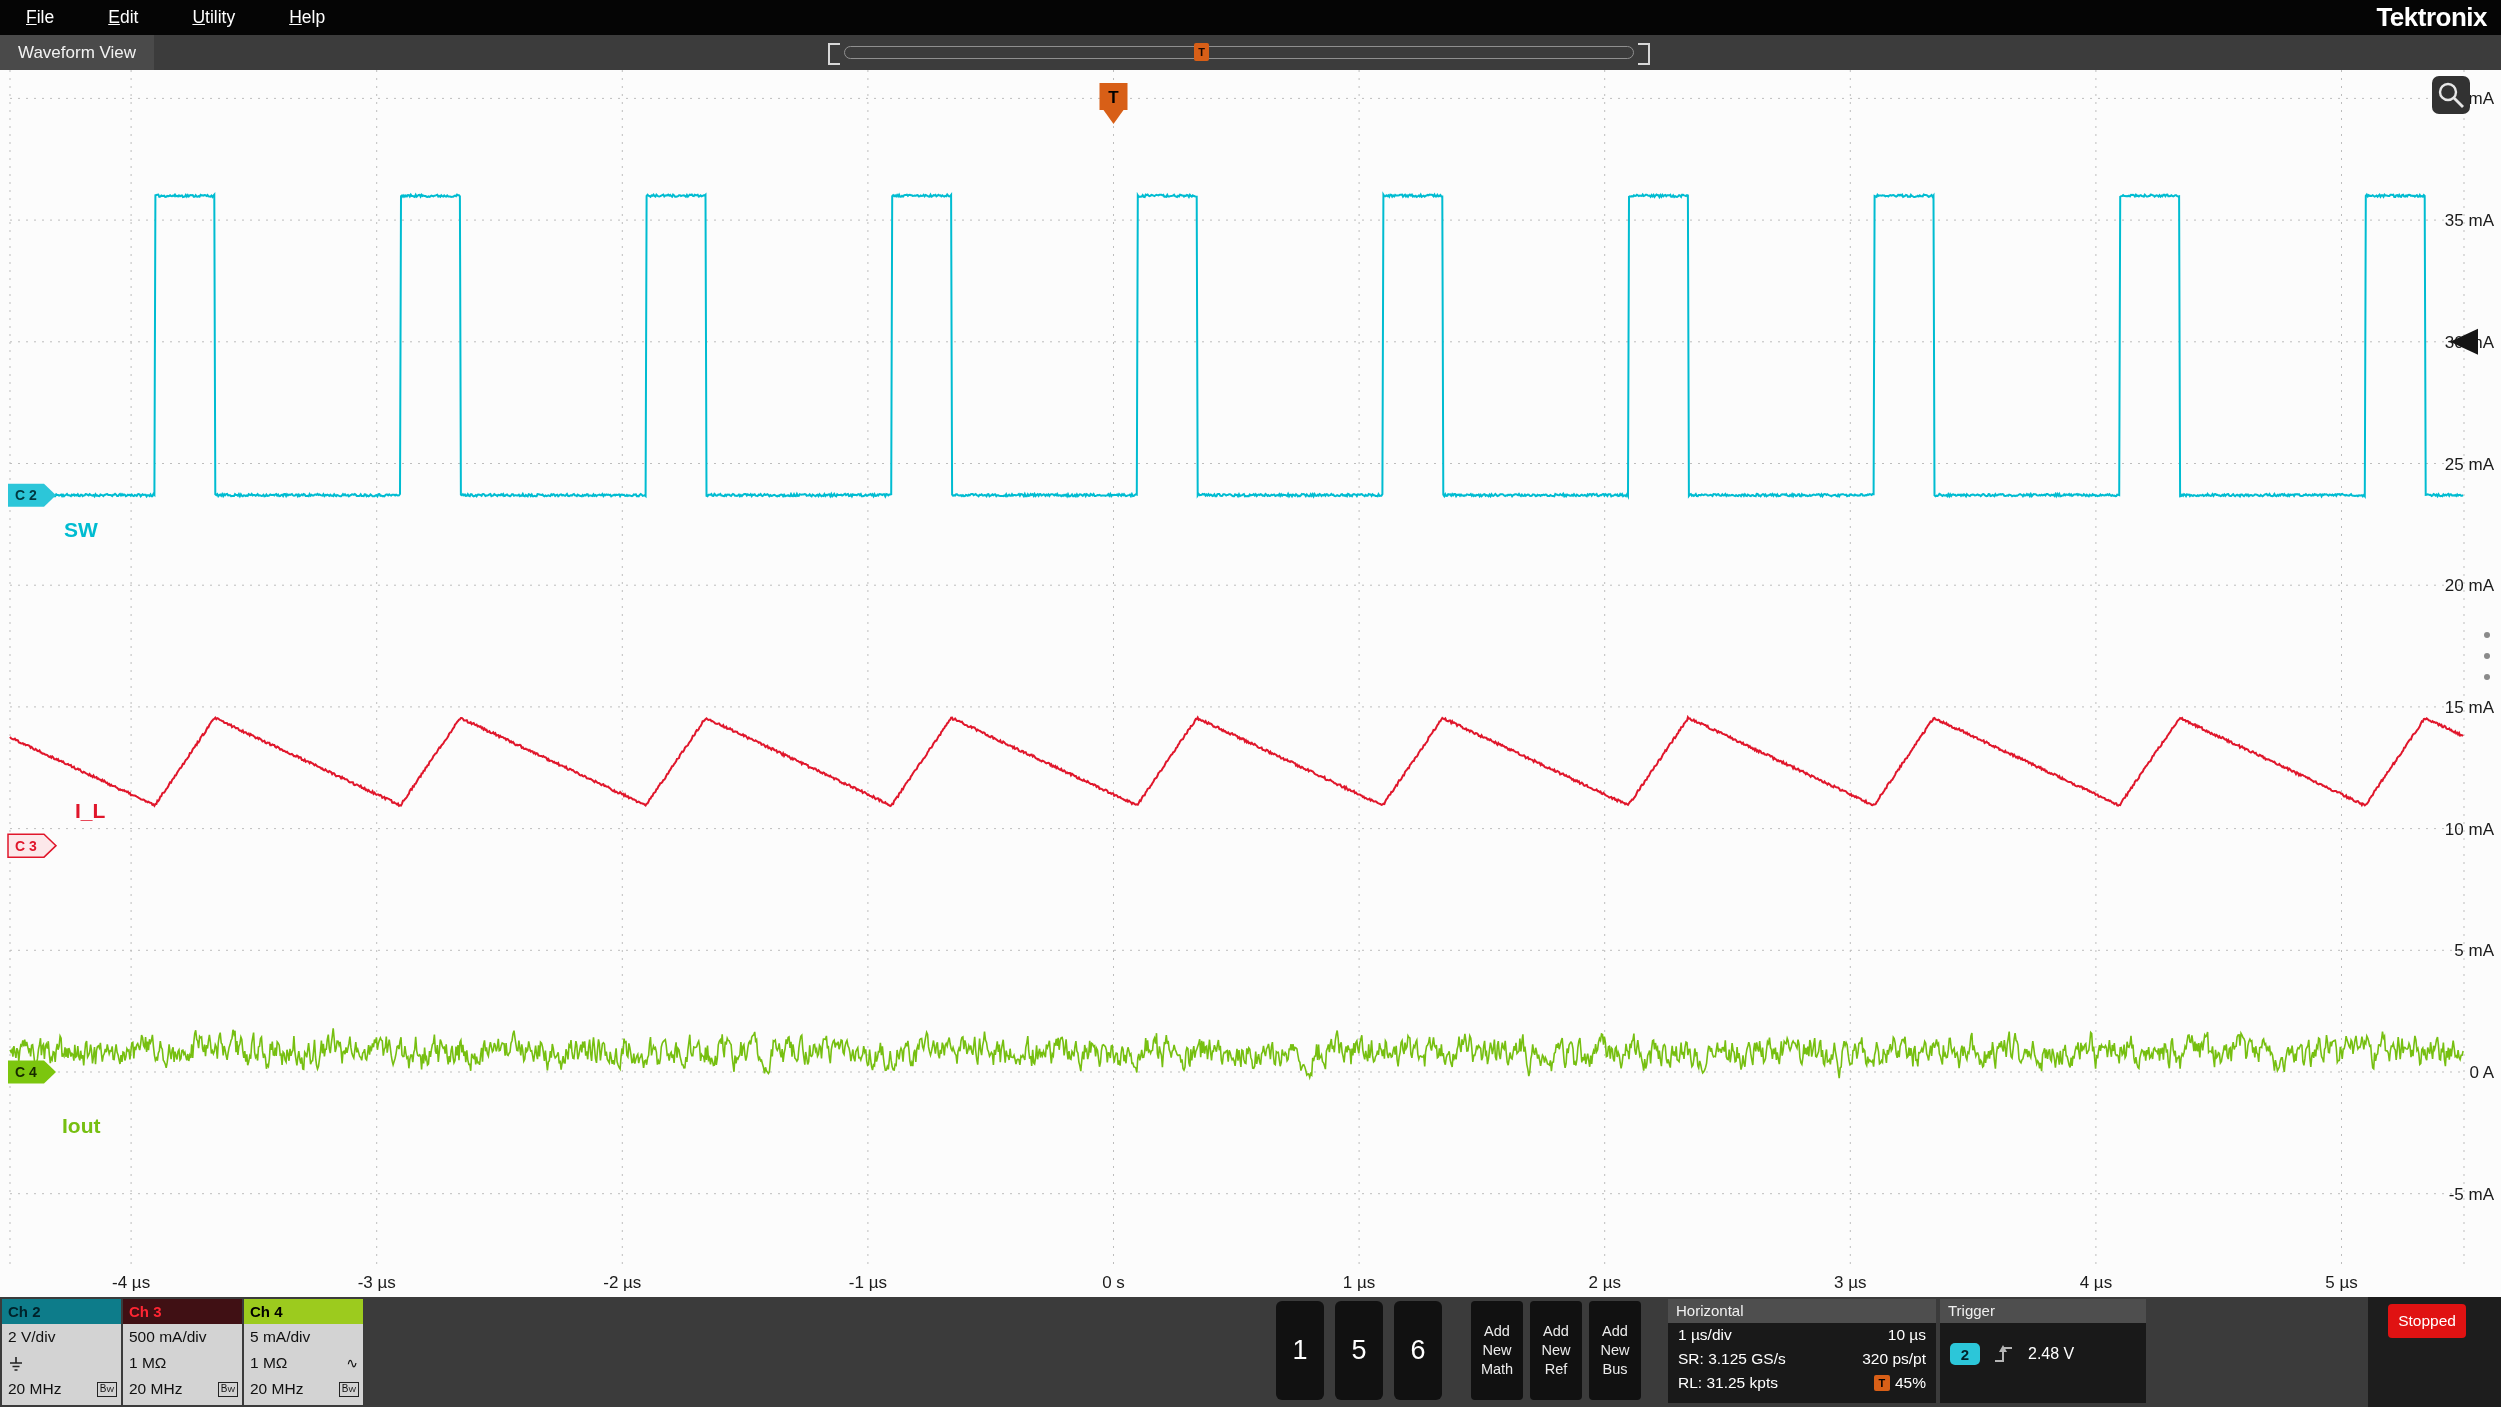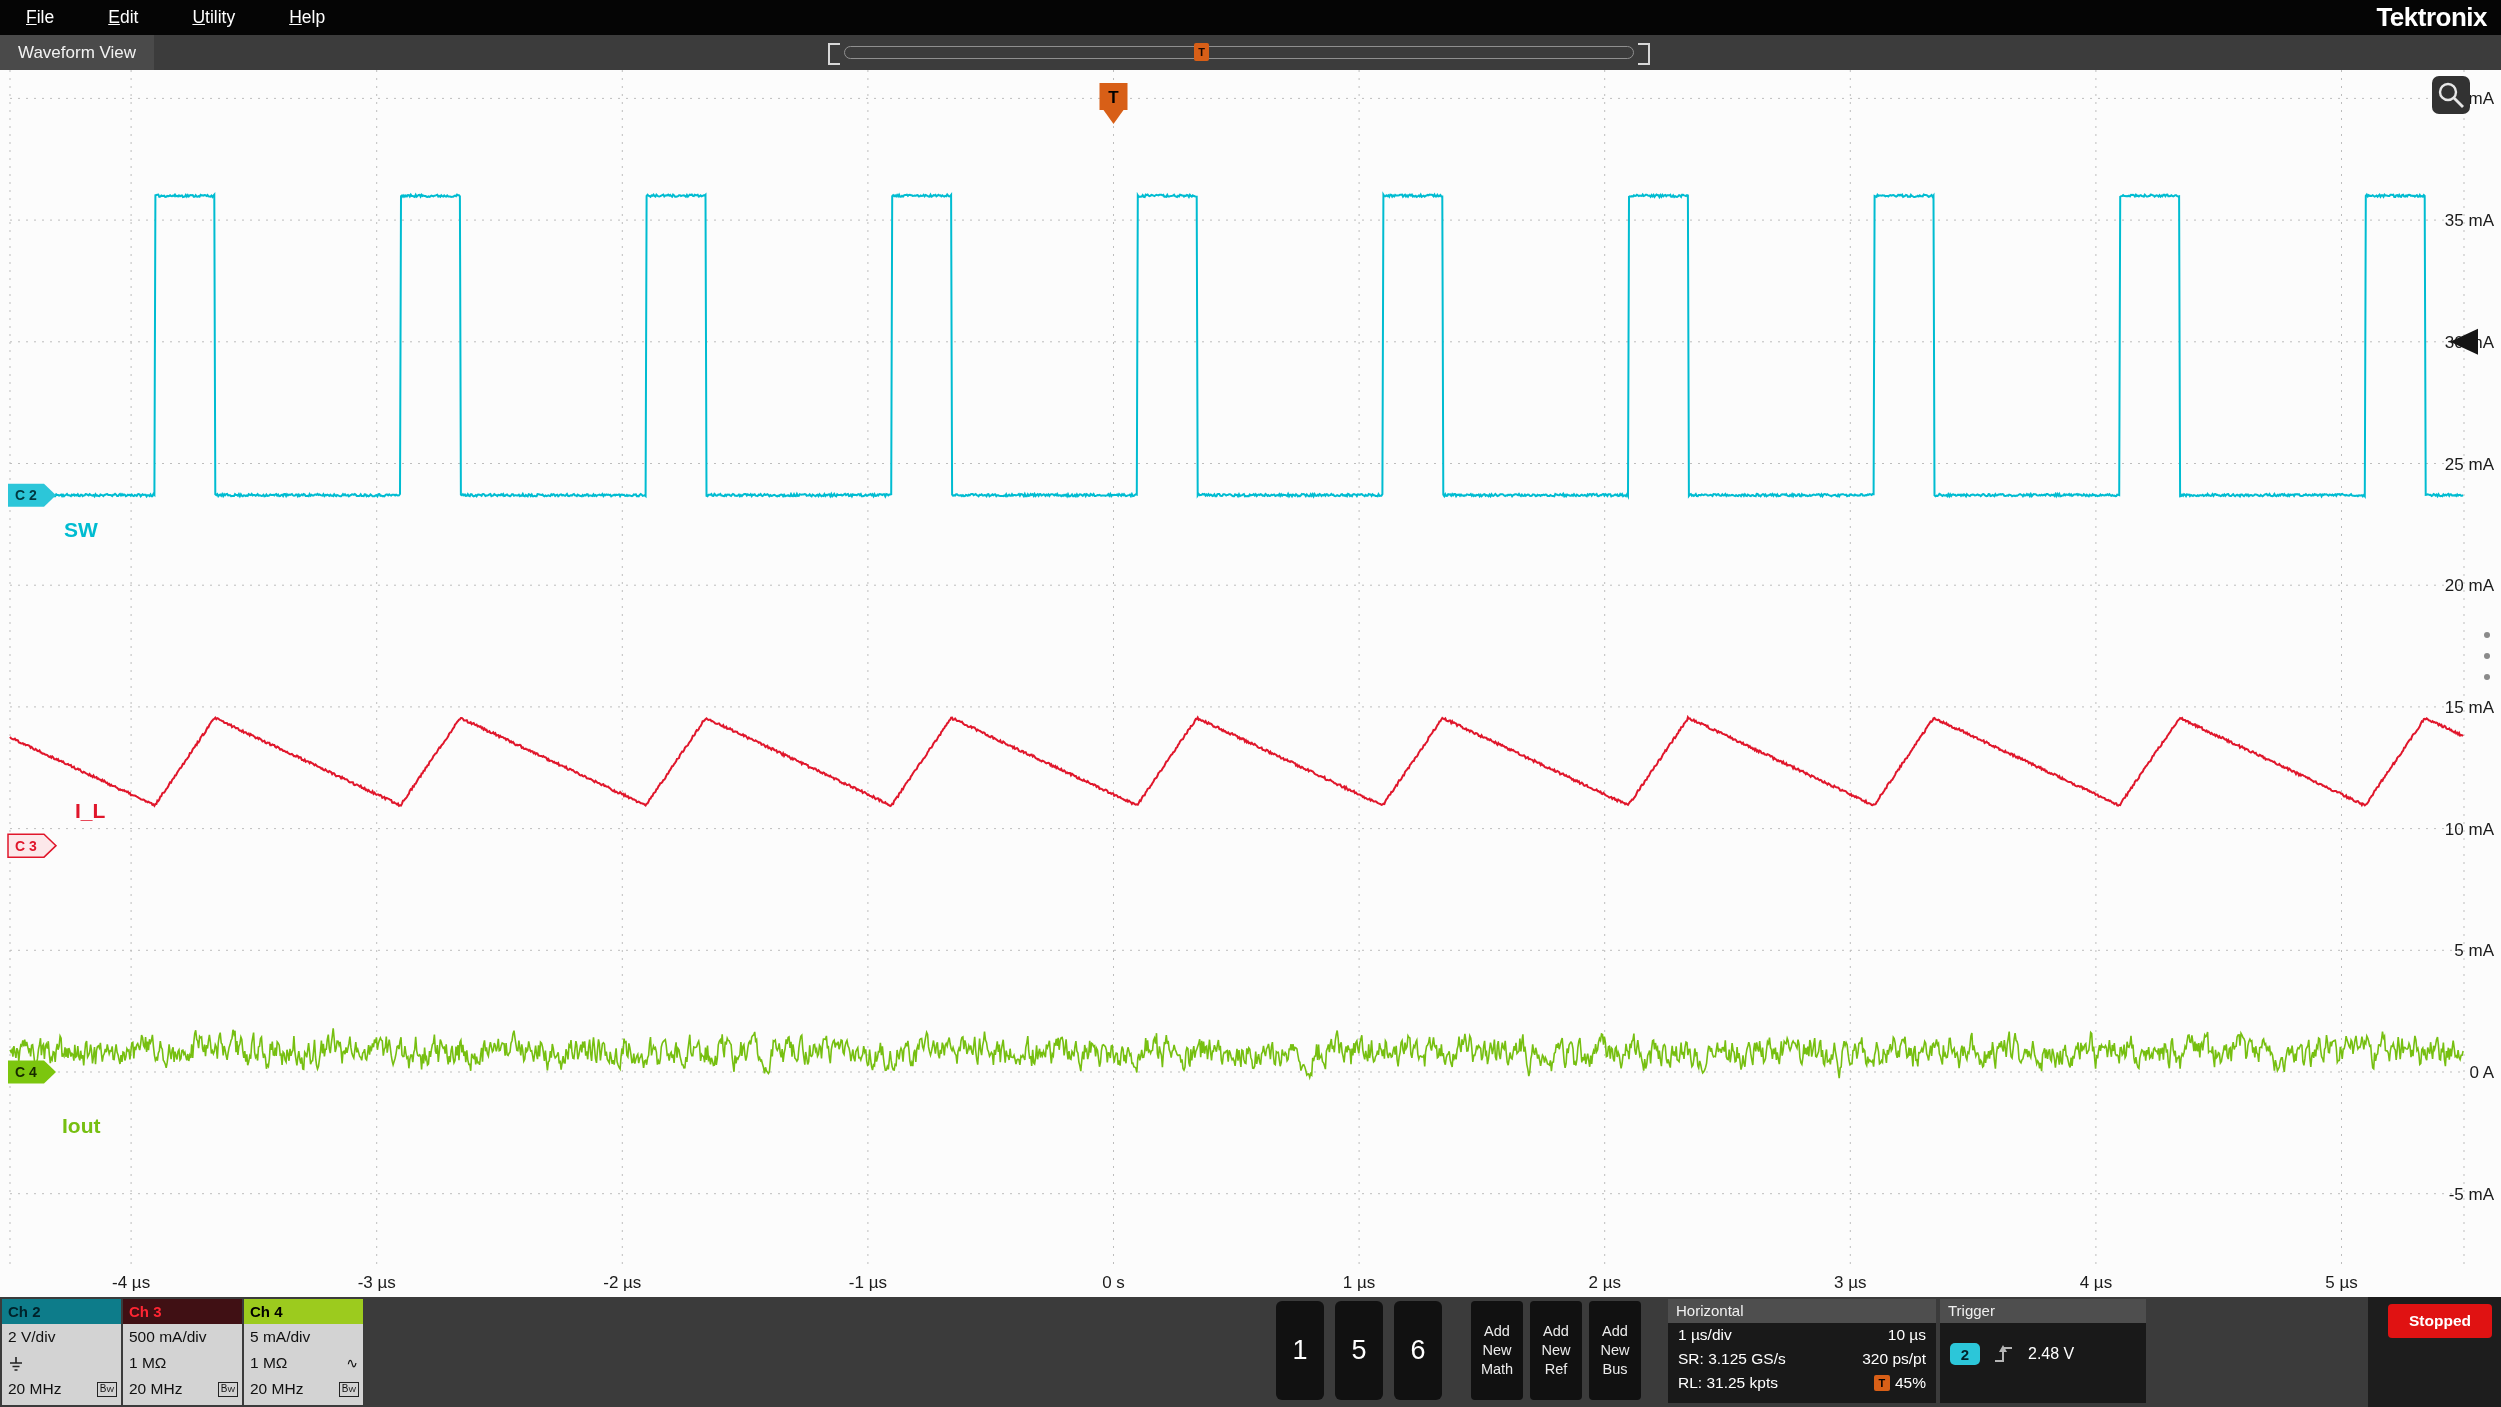--- a/index.html
+++ b/index.html
@@ -53,22 +53,22 @@
   #horizontal-panel{left:1668px;width:268px;}
   #trigger-panel{left:1940px;width:206px;}
   #acq-panel{left:2161px;width:196px;}
   .hr-right{display:flex;align-items:center;}
   .t-mini{width:16px;height:16px;background:#d85f17;color:#000;font-size:11px;font-weight:bold;
           border-radius:2px;display:inline-flex;align-items:center;justify-content:center;margin-right:5px;}
   .trig-row{display:flex;align-items:center;gap:12px;padding:20px 10px;font-size:16px;}
   .src-badge{width:30px;height:22px;background:#2cc6d9;border-radius:5px;color:#00222a;font-weight:bold;
              font-size:15px;display:flex;align-items:center;justify-content:center;}
   #stop-area{position:absolute;left:2368px;top:0;width:133px;height:110px;background:#1d1d1d;}
-  #stopped-btn{position:absolute;left:20px;top:7px;width:104px;height:34px;background:#e01212;border-radius:4px;
-               color:#fff;font-weight:bold;font-size:15.5px;display:flex;align-items:center;justify-content:center;}
+  #stopped-btn{position:absolute;left:20px;top:7px;width:78px;height:34px;background:#e01212;border-radius:4px;
+               color:#fff;font-weight:normal;font-size:15.5px;display:flex;align-items:center;justify-content:center;}
 </style>
 </head>
 <body>
 
 <div id="app">
 
   <div id="menu-bar">
     <div class="menu-items">
       <span class="menu-item">File</span>
       <span class="menu-item">Edit</span>

